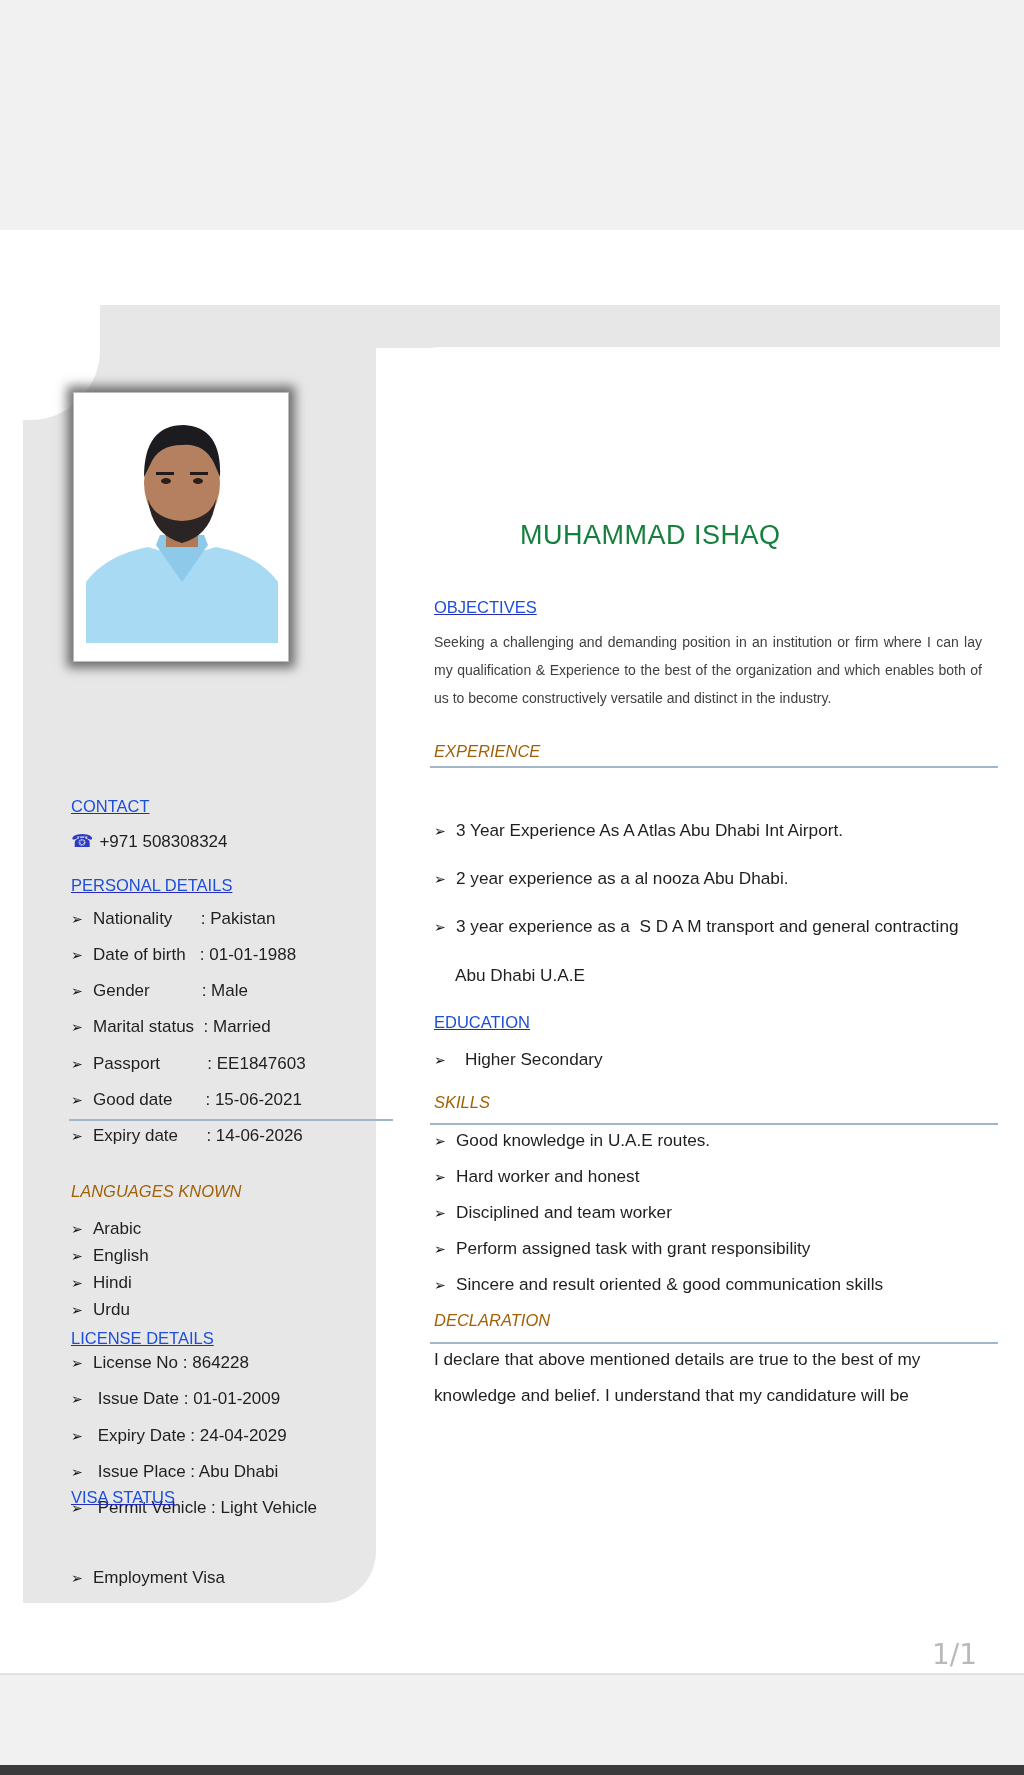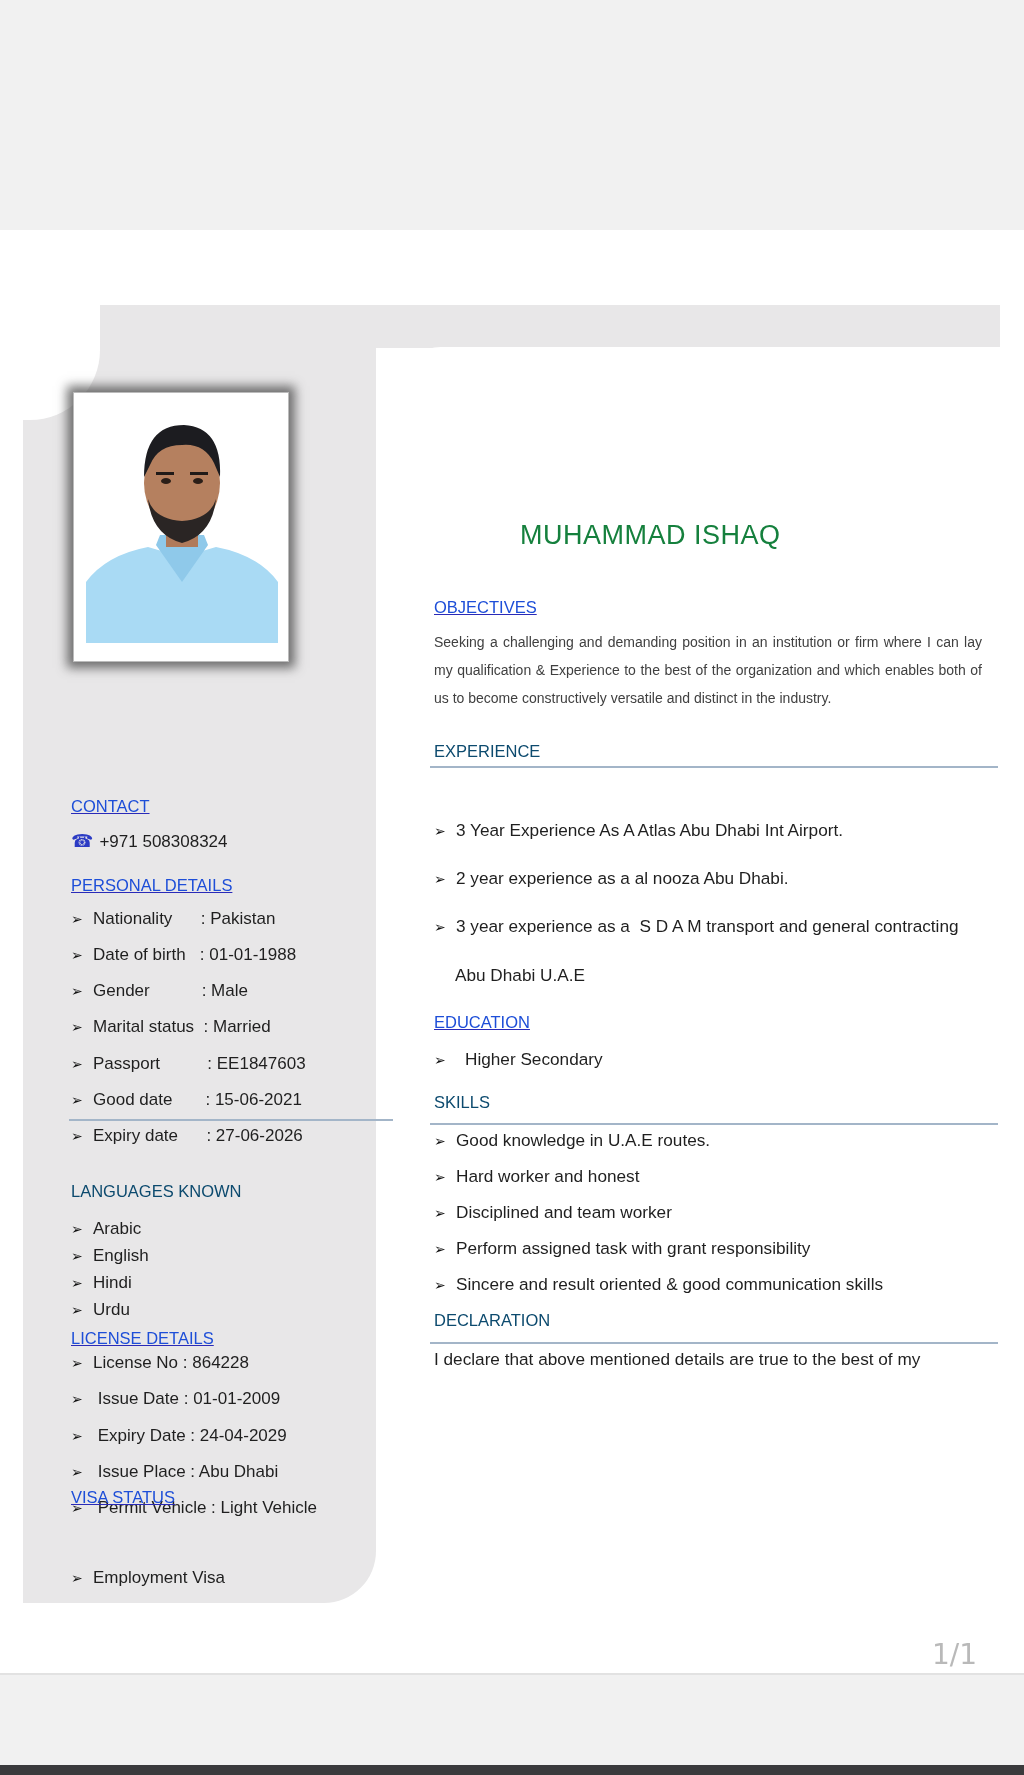--- a/index.html
+++ b/index.html
@@ -18,21 +18,21 @@
     .inner-white { position: absolute; left: 376px; top: 347px; width: 648px; height: 1300px; background: #ffffff; border-top-left-radius: 65px 90px; }
 
     
     .photo-frame { position: absolute; left: 73px; top: 392px; width: 216px; height: 270px; background: #ffffff; border: 1px solid #bbb; box-shadow: 0 0 10px 6px rgba(70,70,70,0.75); }
     .photo { position: absolute; left: 12px; top: 14px; width: 192px; height: 236px; background: #ffffff; overflow: hidden; }
     .photo svg { width: 100%; height: 100%; display: block; }
 
     
     .lcol { position: absolute; left: 71px; font-size: 17px; color: #1d1d1d; }
     .sec-link { color: #1d4ed8; text-decoration: underline; text-decoration-color: #2a2ab8; font-size: 16.5px; }
-    .sec-plain { color: #0c4a6e; font-size: 16.5px; }
+    .sec-plain { color: #a16207; font-size: 16.5px; font-style: italic; }
     .item { position: absolute; left: 71px; font-size: 17px; color: #1f1f1f; white-space: pre; }
     .arrow { display: inline-block; width: 22px; font-size: 14px; color: #111; }
     .phone-icon { color: #2b3bc4; font-size: 18px; margin-right: 6px; }
 
     .hr-left { position: absolute; left: 69px; top: 1119px; width: 324px; height: 2px; background: #a3b5c8; }
 
     
     .name { position: absolute; left: 520px; top: 520px; font-size: 27px; color: #15803d; letter-spacing: 0.5px; }
     .r-sec { position: absolute; left: 434px; font-size: 16.5px; }
     .r-text { position: absolute; left: 434px; width: 548px; font-size: 14px; color: #404040; line-height: 28px; text-align: justify; }
@@ -77,21 +77,21 @@
 
 <div class="lcol sec-link" style="top:876px;">PERSONAL DETAILS</div>
 
 <div class="item" style="top:909px;"><span class="arrow">➢</span><span>Nationality      </span><span>: Pakistan</span></div>
 <div class="item" style="top:945px;"><span class="arrow">➢</span><span>Date of birth   </span><span>: 01-01-1988</span></div>
 <div class="item" style="top:981px;"><span class="arrow">➢</span><span>Gender           </span><span>: Male</span></div>
 <div class="item" style="top:1017px;"><span class="arrow">➢</span><span>Marital status  </span><span>: Married</span></div>
 <div class="item" style="top:1054px;"><span class="arrow">➢</span><span>Passport          </span><span>: EE1847603</span></div>
 <div class="item" style="top:1090px;"><span class="arrow">➢</span><span>Good date       </span><span>: 15-06-2021</span></div>
 <div class="hr-left"></div>
-<div class="item" style="top:1126px;"><span class="arrow">➢</span><span>Expiry date      </span><span>: 27-06-2026</span></div>
+<div class="item" style="top:1126px;"><span class="arrow">➢</span><span>Expiry date      </span><span>: 14-06-2026</span></div>
 
 <div class="lcol sec-plain" style="top:1182px;">LANGUAGES KNOWN</div>
 <div class="item" style="top:1219px;"><span class="arrow">➢</span><span>Arabic</span></div>
 <div class="item" style="top:1246px;"><span class="arrow">➢</span><span>English</span></div>
 <div class="item" style="top:1273px;"><span class="arrow">➢</span><span>Hindi</span></div>
 <div class="item" style="top:1300px;"><span class="arrow">➢</span><span>Urdu</span></div>
 
 <div class="lcol sec-link" style="top:1329px;">LICENSE DETAILS</div>
 <div class="item" style="top:1353px;"><span class="arrow">➢</span><span>License No : 864228</span></div>
 <div class="item" style="top:1389px;"><span class="arrow">➢</span><span> Issue Date : 01-01-2009</span></div>
@@ -123,18 +123,19 @@
 <div class="r-item" style="top:1130px;"><span class="arrow">➢</span><span>Good knowledge in U.A.E routes.</span></div>
 <div class="r-item" style="top:1166px;"><span class="arrow">➢</span><span>Hard worker and honest</span></div>
 <div class="r-item" style="top:1202px;"><span class="arrow">➢</span><span>Disciplined and team worker</span></div>
 <div class="r-item" style="top:1238px;"><span class="arrow">➢</span><span>Perform assigned task with grant responsibility</span></div>
 <div class="r-item" style="top:1274px;"><span class="arrow">➢</span><span>Sincere and result oriented &amp; good communication skills</span></div>
 
 <div class="r-sec sec-plain" style="top:1311px;">DECLARATION</div>
 <div class="hr-right" style="top:1342px;"></div>
 <div class="decl" style="top:1341px;">
   <div>I declare that above mentioned details are true to the best of my</div>
+  <div>knowledge and belief. I understand that my candidature will be</div>
 </div>
 
 <div class="page-num">1/1</div>
 
 <div class="bottom-gray"></div>
 <div class="bottom-bar"></div>
 
 </body></html>

